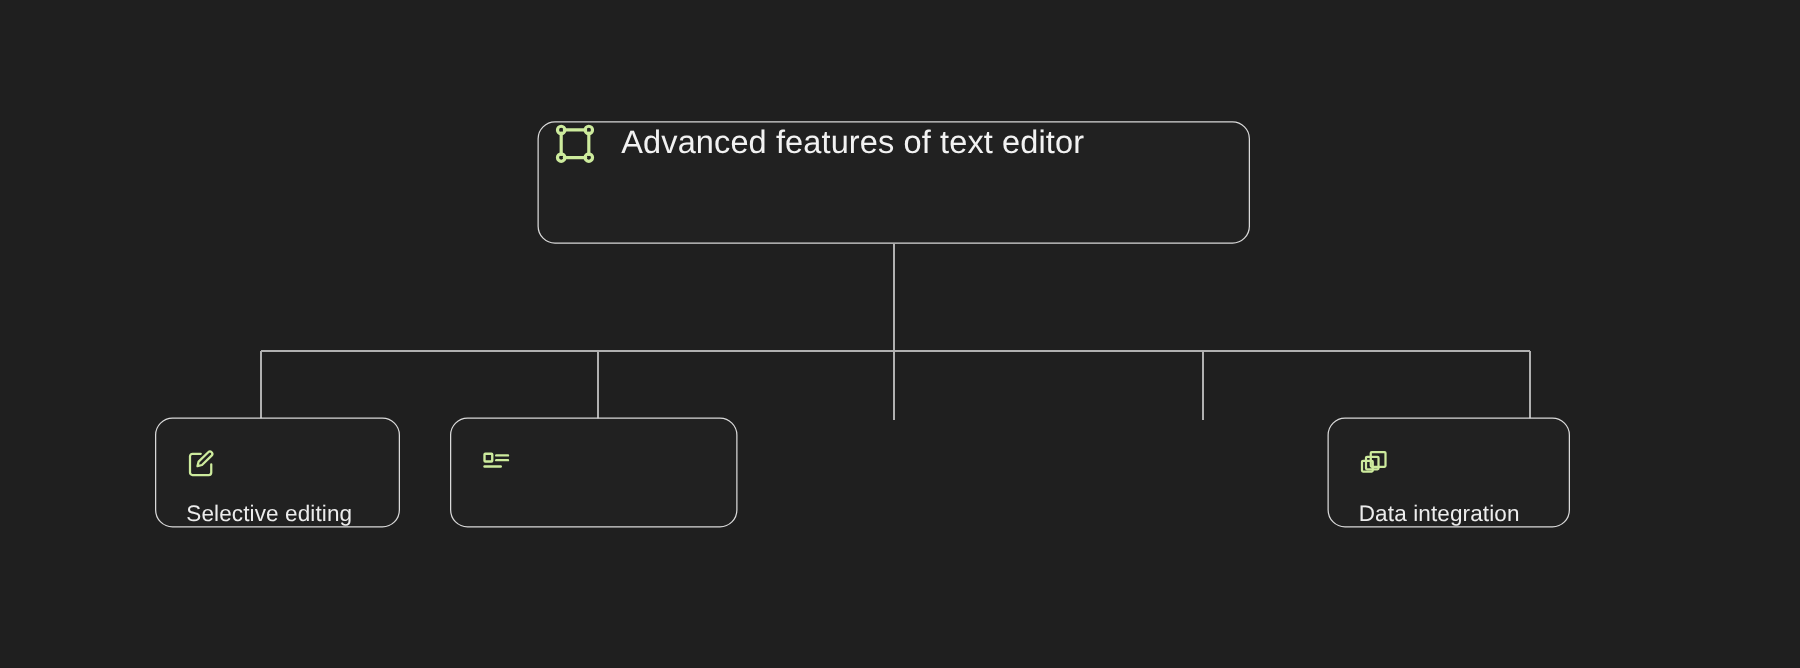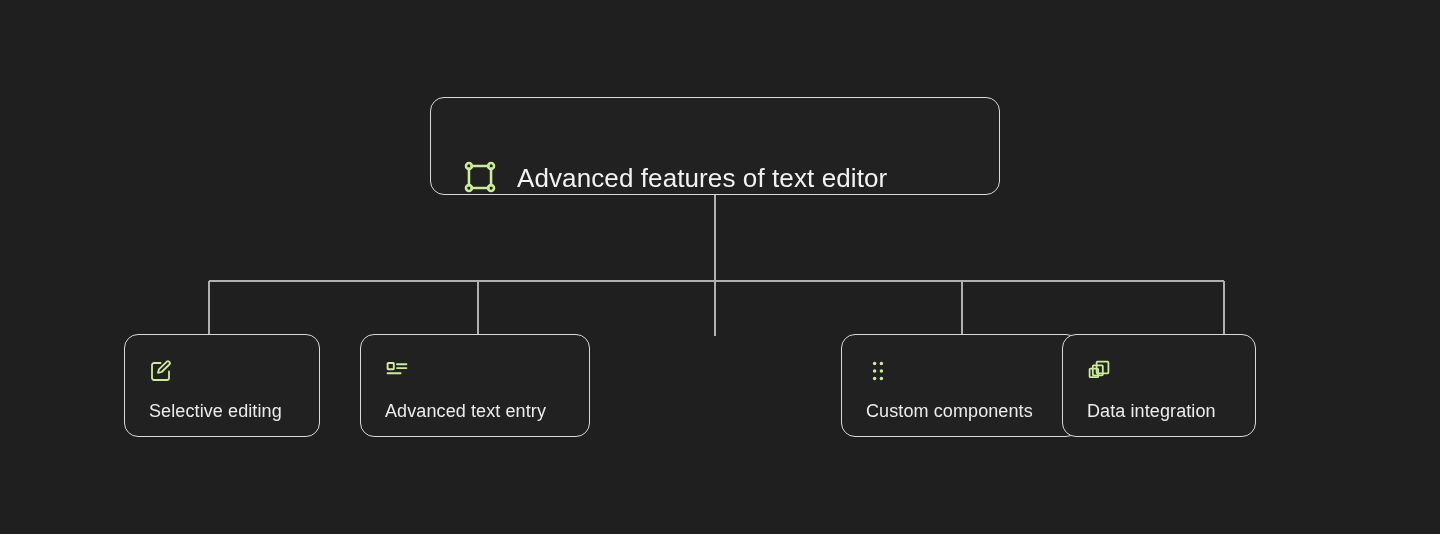--- a/index.html
+++ b/index.html
@@ -35,40 +35,40 @@
     background: #212121;
     border: 1px solid #d9d9d9;
     border-radius: 14px;
   }
   .root-node {
     left: 430px;
     top: 97px;
     width: 570px;
     height: 98px;
     display: flex;
-    align-items: flex-end;
-    padding-left: 32px;
+    align-items: flex-start;
+    padding-left: 12px;
   }
   .root-icon {
     flex: 0 0 auto;
     width: 34px;
     height: 34px;
     margin-right: 20px;
     display: block;
   }
   .root-title {
     color: #f2f2f2;
     font-size: 26px;
     font-weight: 400;
     letter-spacing: 0.1px;
     white-space: nowrap;
   }
   .child-node {
     top: 334px;
-    height: 103px;
+    height: 88px;
     padding: 24px 24px 12px 24px;
   }
   .child-icon {
     width: 24px;
     height: 24px;
     display: block;
   }
   .child-label {
     margin-top: 18px;
     color: #ececec;
@@ -120,35 +120,23 @@
     <div class="child-label">Selective editing</div>
   </div>
 
   <div class="node child-node" style="left:360px; width:230px;">
     <svg class="child-icon" viewBox="0 0 24 24" fill="none" stroke="#cdeb9d" stroke-width="1.9" stroke-linecap="round" stroke-linejoin="round">
       <rect x="2.6" y="4" width="6.2" height="6.2" rx="0.6"></rect>
       <line x1="12" y1="5.3" x2="21.4" y2="5.3"></line>
       <line x1="12" y1="9.1" x2="21.4" y2="9.1"></line>
       <line x1="2.6" y1="14.2" x2="15.6" y2="14.2"></line>
     </svg>
-    <div class="child-label">Advanced text entry</div>
   </div>
 
 
-  <div class="node child-node" style="left:841px; width:239px;">
-    <svg class="child-icon" viewBox="0 0 24 24" fill="#cdeb9d" stroke="none">
-      <circle cx="8.6" cy="4.6" r="1.75"></circle>
-      <circle cx="15.4" cy="4.6" r="1.75"></circle>
-      <circle cx="8.6" cy="12" r="1.75"></circle>
-      <circle cx="15.4" cy="12" r="1.75"></circle>
-      <circle cx="8.6" cy="19.4" r="1.75"></circle>
-      <circle cx="15.4" cy="19.4" r="1.75"></circle>
-    </svg>
-    <div class="child-label">Custom components</div>
-  </div>
 
   <div class="node child-node" style="left:1062px; width:194px;">
     <svg class="child-icon" viewBox="0 0 24 24" fill="none" stroke="#cdeb9d" stroke-width="1.8" stroke-linecap="round" stroke-linejoin="round">
       <rect x="9.6" y="2.6" width="11.8" height="11.8" rx="0.8"></rect>
       <rect x="5.8" y="6.4" width="10" height="10" rx="0.8"></rect>
       <rect x="2.6" y="9.6" width="8.6" height="8.6" rx="0.8"></rect>
     </svg>
     <div class="child-label">Data integration</div>
   </div>
 

